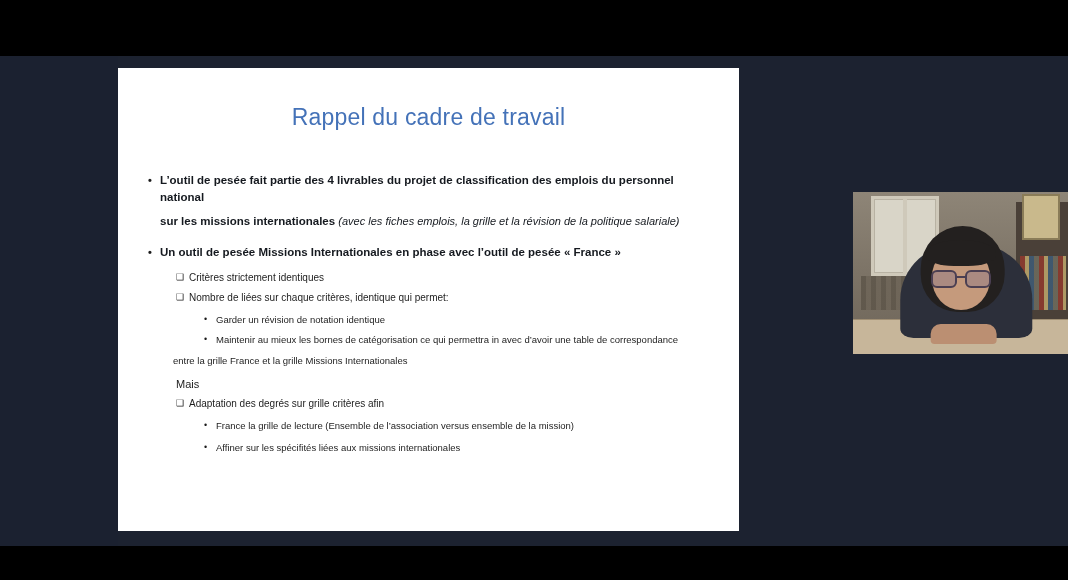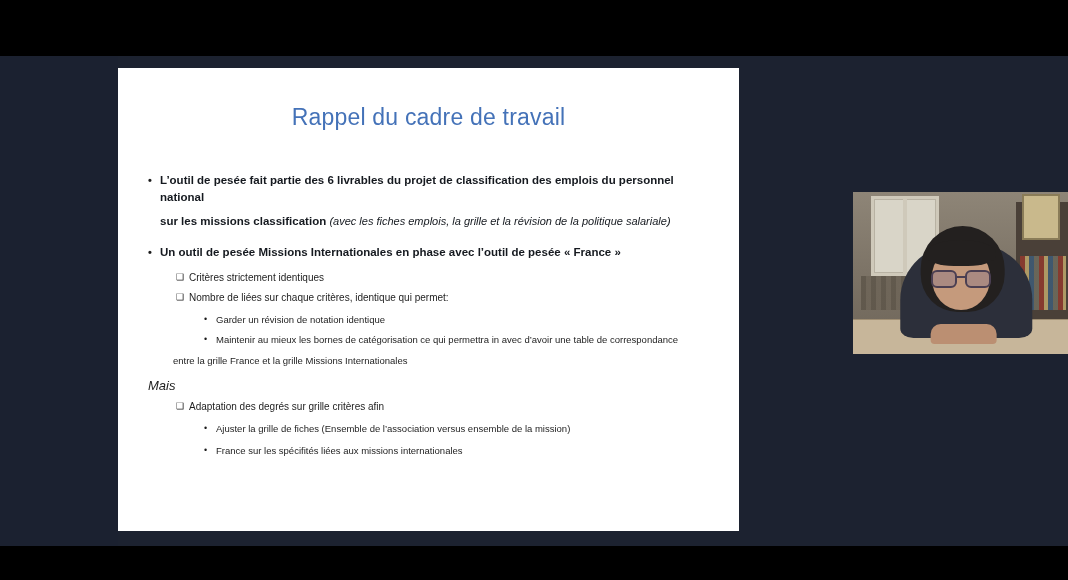--- a/index.html
+++ b/index.html
@@ -112,25 +112,25 @@
   
   .l3 {
     margin-left: 56px;
     margin-bottom: 6px;
     font-size: 9.5px;
     color: #1d1d1d;
   }
   .l3 .bullet { width: 12px; font-size: 9px; }
 
   .plain {
+    margin-left: 28px;
     margin-top: 10px;
     margin-bottom: 6px;
-    font-size: 13px;
+    font-size: 11px;
     color: #1d1d1d;
-    font-style: italic;
   }
   .cont {
     margin-left: 13px;
   }
 
   
   .webcam {
     position: absolute;
     left: 853px;
     top: 192px;
@@ -300,26 +300,26 @@
   <div class="backdrop"></div>
   <div class="backdrop-left"></div>
 
   <div class="slide">
     <div class="slide-title">Rappel du cadre de travail</div>
 
     <div class="body">
 
       <div class="row l1">
         <span class="bullet">•</span>
-        <span class="txt">L’outil de pesée fait partie des 6 livrables du projet de classification des emplois du personnel national</span>
+        <span class="txt">L’outil de pesée fait partie des 4 livrables du projet de classification des emplois du personnel national</span>
       </div>
 
       <div class="row l1 l1b">
         <span class="bullet"></span>
-        <span class="txt"><span>sur les missions classification</span> <span class="sub">(avec les fiches emplois, la grille et la révision de la politique salariale)</span></span>
+        <span class="txt"><span>sur les missions internationales</span> <span class="sub">(avec les fiches emplois, la grille et la révision de la politique salariale)</span></span>
       </div>
 
       <div class="row l1" style="margin-top:14px;">
         <span class="bullet">•</span>
         <span class="txt">Un outil de pesée Missions Internationales en phase avec l’outil de pesée « France »</span>
       </div>
 
       <div class="row l2" style="margin-top:8px;">
         <span class="bullet">❑</span>
         <span class="txt">Critères strictement identiques</span>
@@ -347,26 +347,26 @@
 
       <div class="plain">Mais</div>
 
       <div class="row l2">
         <span class="bullet">❑</span>
         <span class="txt">Adaptation des degrés sur grille critères afin</span>
       </div>
 
       <div class="row l3" style="margin-top:8px;">
         <span class="bullet">•</span>
-        <span class="txt">Ajuster la grille de fiches (Ensemble de l’association versus ensemble de la mission)</span>
+        <span class="txt">France la grille de lecture (Ensemble de l’association versus ensemble de la mission)</span>
       </div>
 
       <div class="row l3" style="margin-top:8px;">
         <span class="bullet">•</span>
-        <span class="txt">France sur les spécifités liées aux missions internationales</span>
+        <span class="txt">Affiner sur les spécifités liées aux missions internationales</span>
       </div>
 
     </div>
   </div>
 
   <div class="webcam">
     <div class="wc-wall"></div>
     <div class="wc-window">
       <div class="wc-window-bar"></div>
     </div>

